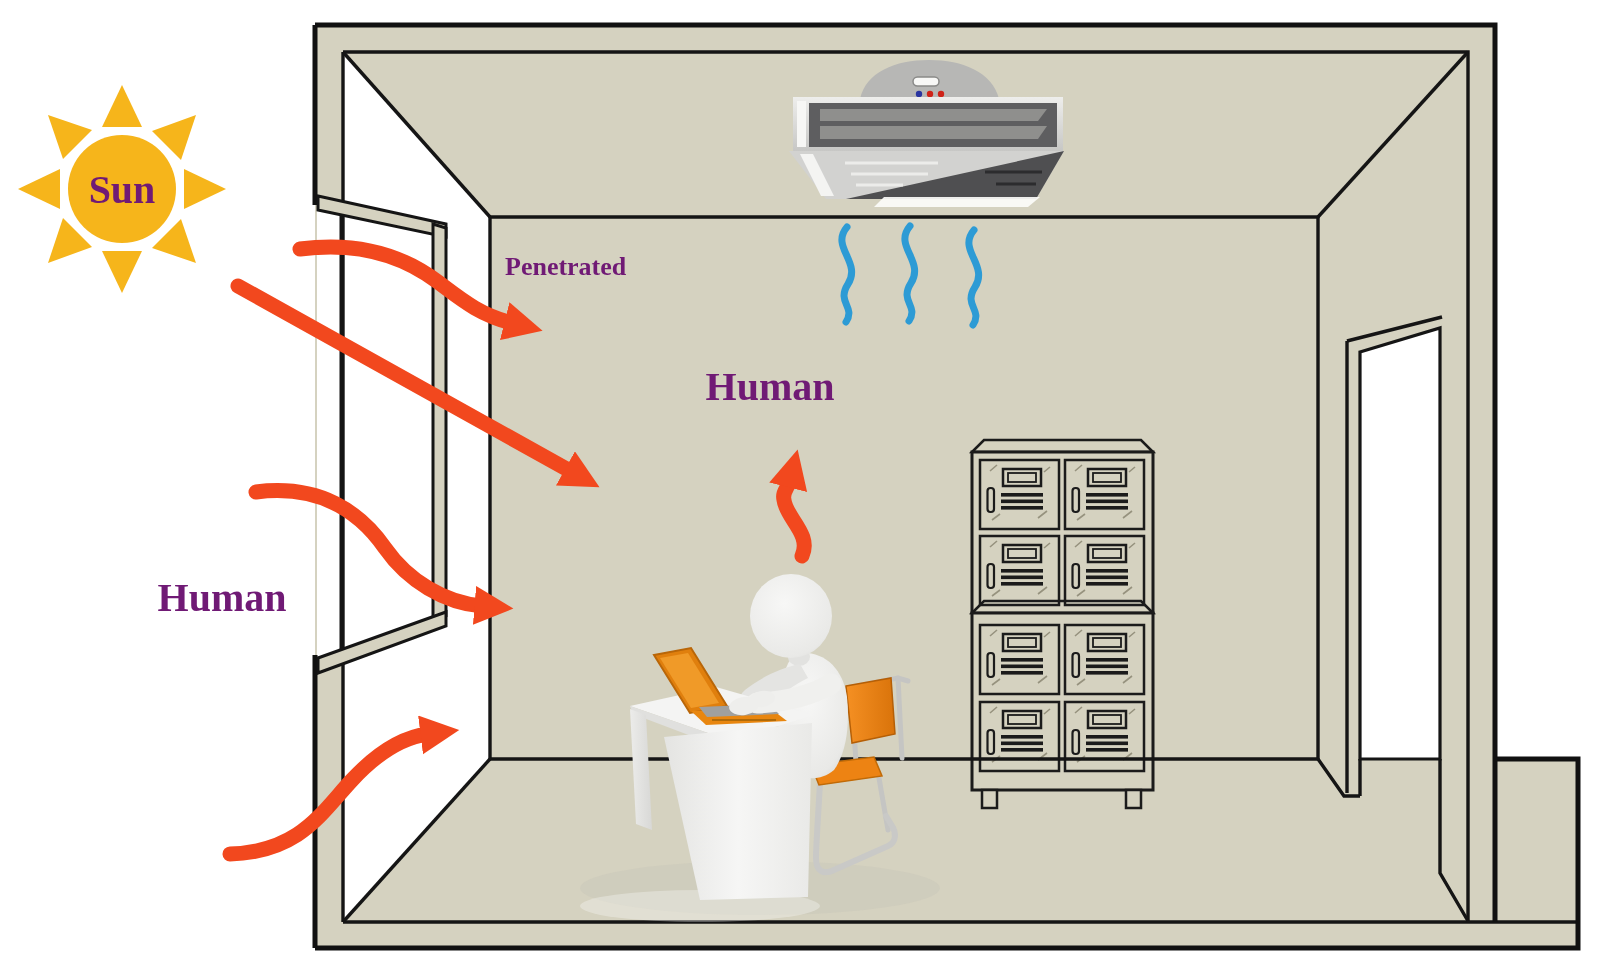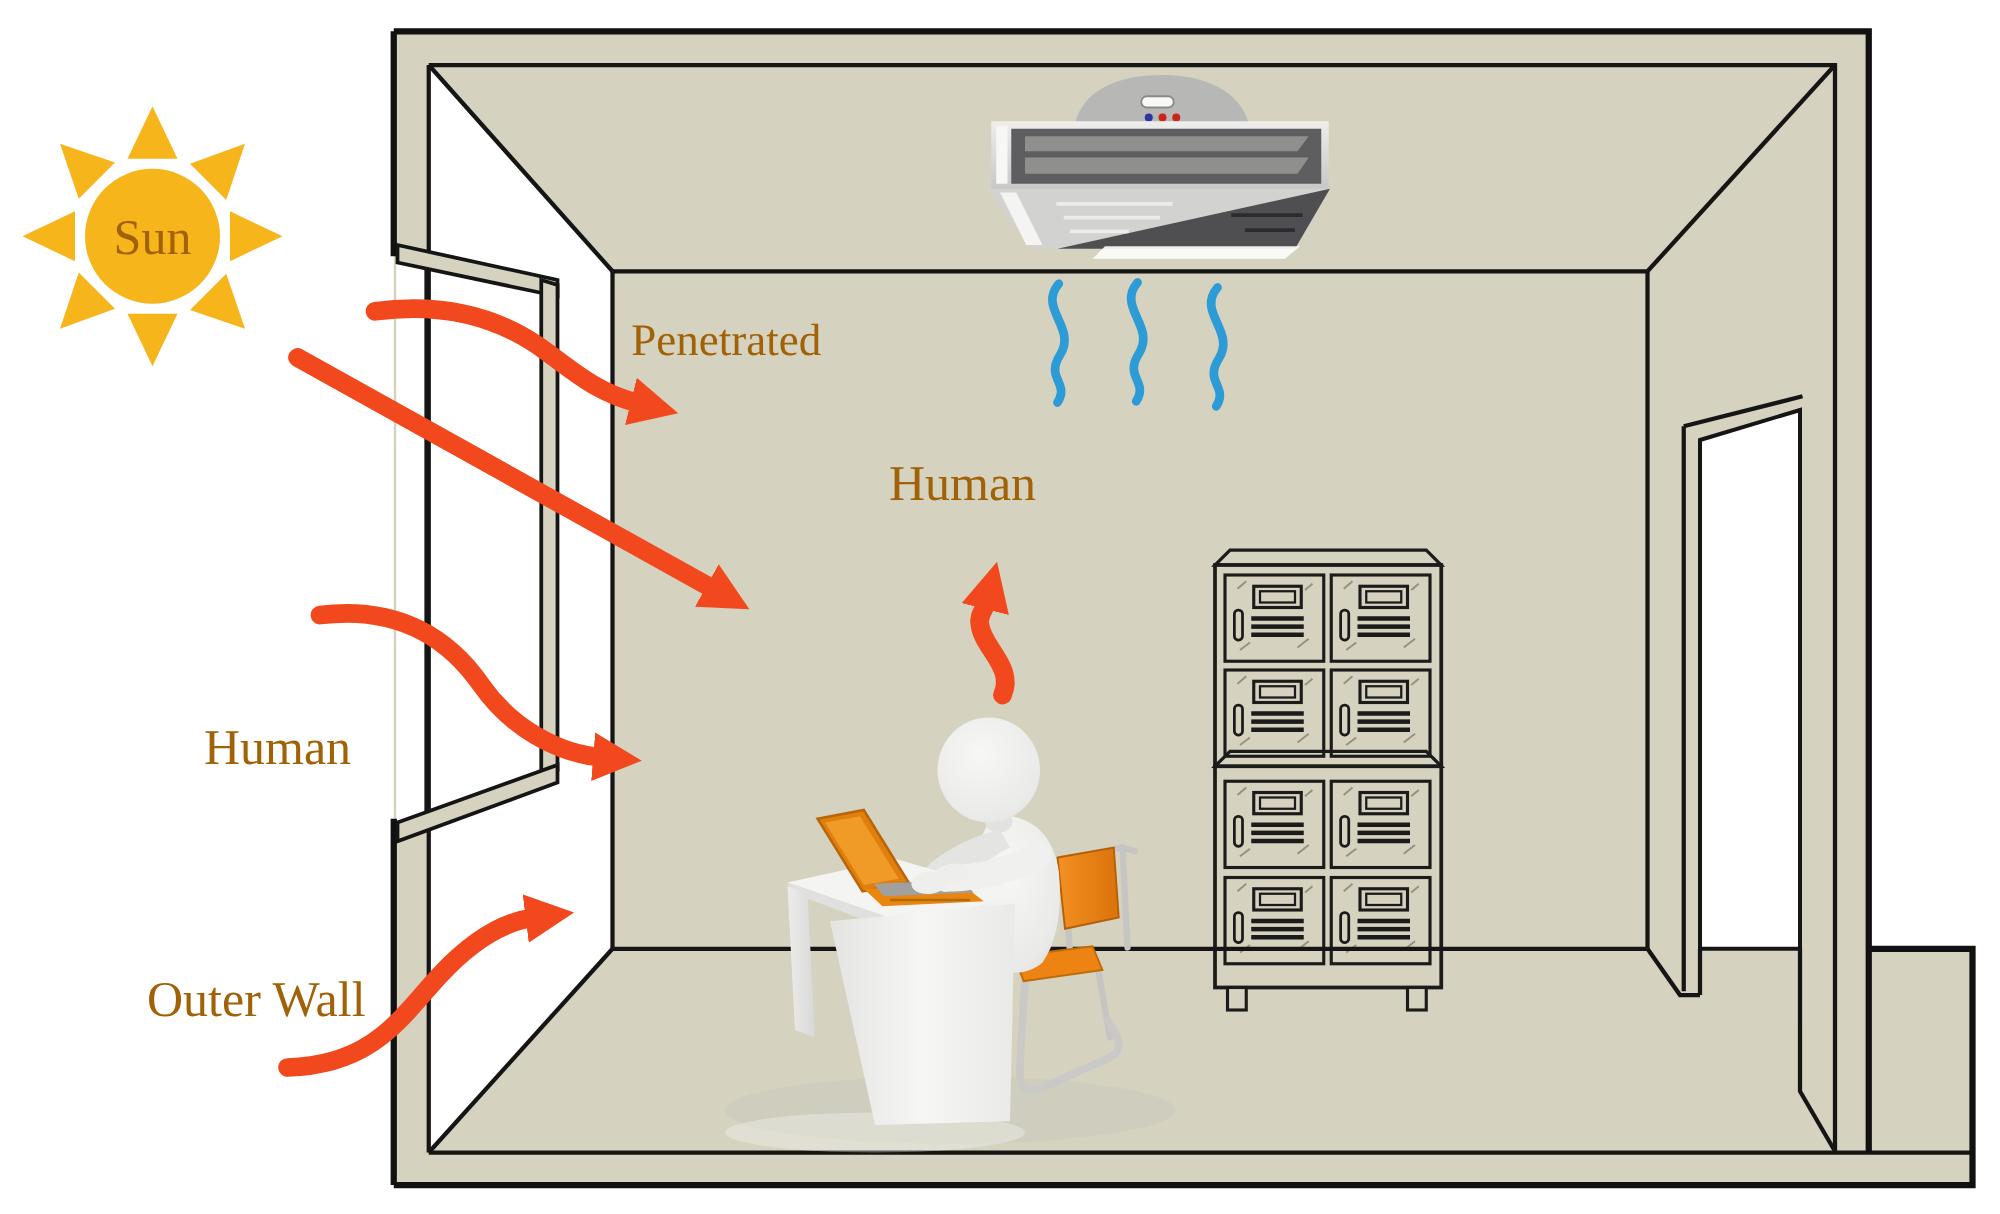--- a/index.html
+++ b/index.html
@@ -1,22 +1,22 @@
 <!DOCTYPE html>
 <html><head>
 <meta charset="utf-8">
 <style>
   html,body{margin:0;padding:0;background:#ffffff;}
   .stage{position:relative;width:1600px;height:971px;background:#ffffff;overflow:hidden;
          font-family:"Liberation Serif","DejaVu Serif",serif;}
   .scene-svg{position:absolute;left:0;top:0;}
-  .label{position:absolute;font-weight:400;color:#a16207;white-space:nowrap;line-height:1;}
+  .label{position:absolute;font-weight:700;color:#701a75;white-space:nowrap;line-height:1;}
   .label.centered{transform:translate(-50%,-50%);}
   #label-sun{left:122px;top:190px;font-size:40px;}
-  #label-penetrated{left:505px;top:254px;font-size:36px;}
+  #label-penetrated{left:505px;top:254px;font-size:26px;}
   #label-human{left:770px;top:387px;font-size:40px;transform:translate(-50%,-50%);}
   #label-glass{left:222px;top:598px;font-size:40px;transform:translate(-50%,-50%);}
   #label-outerwall{left:205px;top:800px;font-size:40px;transform:translate(-50%,-50%);}
 </style>
 </head>
 <body>
 
 <div class="stage">
 
 <svg class="scene-svg" width="1600" height="971" viewBox="0 0 1600 971">
@@ -207,15 +207,14 @@
       <polygon points="-74,-74 -59,-30 -30,-59" fill="#f6b51b"></polygon>
     </g>
     <circle cx="0" cy="0" r="54" fill="#f6b51b"></circle>
   </g>
 </svg>
 
 <div class="label centered" id="label-sun">Sun</div>
 <div class="label" id="label-penetrated">Penetrated</div>
 <div class="label" id="label-human">Human</div>
 <div class="label" id="label-glass">Human</div>
-<div class="label" id="label-outerwall">Outer Wall</div>
 
 </div>
 
 </body></html>

